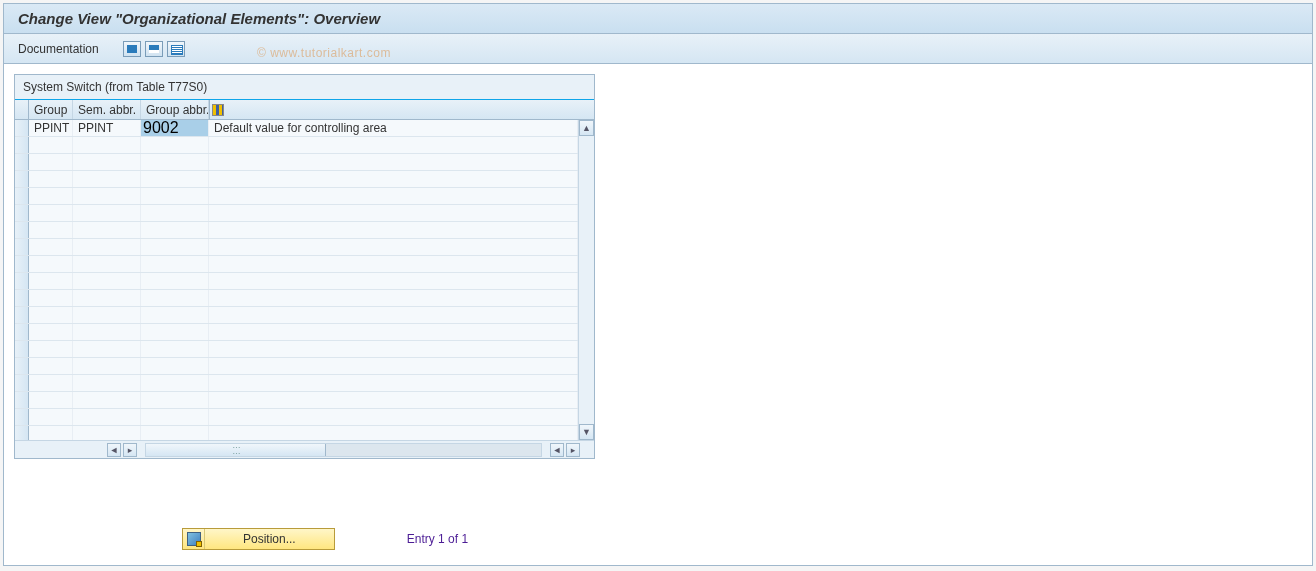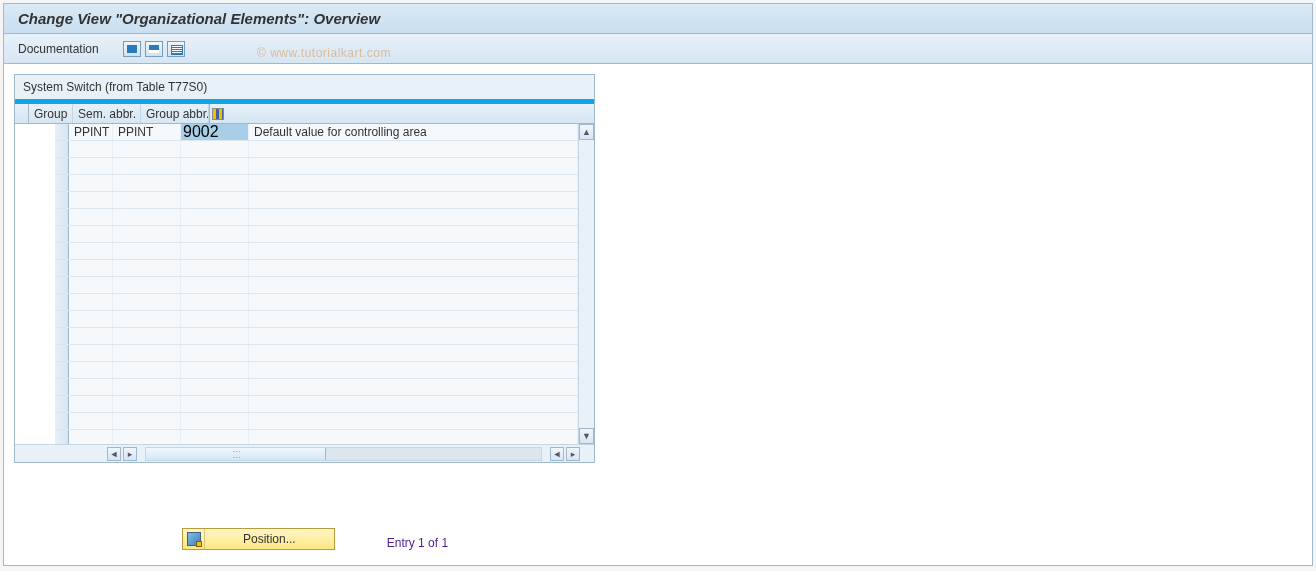--- a/index.html
+++ b/index.html
@@ -18,34 +18,34 @@
     .tb-icon.icon-b::after { content:""; position:absolute; left:3px; top:3px; width:10px; height:8px; background: #2a7bbb; box-shadow: inset 0 -3px 0 #fff; }
     .tb-icon.icon-c::after { content:""; position:absolute; left:3px; top:3px; width:10px; height:8px; border: 1px solid #2a7bbb; background: repeating-linear-gradient(0deg,#2a7bbb,#2a7bbb 1px,#fff 1px,#fff 2px); }
     
     .watermark { position: absolute; left: 253px; top: 12px; font-size: 12px; color: rgba(220,150,80,0.55); pointer-events: none; letter-spacing: 0.5px; }
     
     .main-area { padding: 10px; }
     
     .panel { width: 581px; border: 1px solid #a0b8cc; background: #e8f1f8; position: relative; }
     .panel-title { padding: 5px 8px; color: #333; }
     
-    .table-wrap { display: flex; background: #fff; border-top: 5px solid #0ea5e9; }
+    .table-wrap { display: flex; background: #fff; border-top: 1px solid #0ea5e9; }
     .table-body { flex: 1; }
     
     .header-row { display: flex; background: linear-gradient(to bottom, #e8f1f8, #d5e6f3); border-bottom: 1px solid #a0b8cc; height: 20px; }
     .header-row .sel-cell { width: 14px; border-right: 1px solid #a0b8cc; background: linear-gradient(to bottom, #e8f1f8, #d5e6f3); }
     .header-cell { padding: 3px 5px; border-right: 1px solid #c5d6e4; color: #333; white-space: nowrap; overflow: hidden; }
     .h-group { width: 44px; }
     .h-sem { width: 68px; }
     .h-val { width: 68px; }
     .h-desc { flex: 1; }
     .config-cell { width: 16px; border-left:1px solid #a0b8cc; display:flex; align-items:center; justify-content:center; cursor:pointer; }
     .config-icon { width:12px; height:12px; background: repeating-linear-gradient(90deg,#f0c000,#f0c000 3px,#4060a0 3px,#4060a0 6px); border:1px solid #888; }
     
-    .data-area { display: flex; height: 320px; margin-left: 40px; }
+    .data-area { display: flex; height: 320px; }
     .rows-wrap { flex: 1; overflow: hidden; }
     .data-row { display: flex; height: 17px; border-bottom: 1px solid #dce6ee; }
     .sel-cell { width: 14px; background: linear-gradient(to right, #e8f1f8, #d5e6f3); border-right: 1px solid #a0b8cc; cursor:pointer; }
     .data-cell { padding: 1px 5px; border-right: 1px solid #e8eef4; color: #333; white-space: nowrap; overflow: hidden; background:#f5f9fc; }
     .data-row.empty .data-cell { background: #f5f9fc; }
     .c-group { width: 44px; }
     .c-sem { width: 68px; }
     .c-val { width: 68px; }
     .c-desc { flex: 1; }
     .val-input { width: 100%; height: 100%; border: none; outline: none; background: #fff; font-size: 16px; padding: 0 2px; }
@@ -56,21 +56,21 @@
     .vs-track { flex:1; background:#e8f1f8; }
     
     .hscroll-row { display: flex; background: #e8f1f8; border-top: 1px solid #c5d6e4; height: 18px; align-items:center; }
     .hs-spacer-left { width: 126px; display:flex; justify-content:flex-end; gap:2px; padding-right:4px;}
     .hs-btn { width:14px; height:14px; background: linear-gradient(to bottom,#f0f6fb,#d5e6f3); border:1px solid #a0b8cc; display:flex; align-items:center; justify-content:center; cursor:pointer; color:#556; font-size:9px; }
     .hs-track { flex:1; background:#dce6ee; height:14px; border:1px solid #c5d6e4; position:relative; margin: 0 4px;}
     .hs-thumb { position:absolute; left:0; top:0; width:180px; height:12px; background: linear-gradient(to bottom,#f0f6fb,#d5e6f3); border-right:1px solid #a0b8cc; display:flex; align-items:center; justify-content:center;}
     .hs-thumb::after{content:"⋮⋮"; transform:rotate(90deg); color:#8aa; font-size:8px; letter-spacing:-2px;}
     .hs-spacer-right { width: 48px; display:flex; gap:2px; padding-left:4px; }
     
-    .footer { position: absolute; bottom: 15px; left: 0; right: 0; display:flex; align-items:flex-end; padding-left: 178px; gap: 52px; }
+    .footer { position: absolute; bottom: 15px; left: 0; right: 0; display:flex; align-items:center; padding-left: 178px; gap: 72px; }
     .pos-btn { display:flex; align-items:center; background: linear-gradient(to bottom, #fff6c8, #ffe680); border:1px solid #b89b3a; height:22px; cursor:pointer; }
     .pos-icon-box { width:22px; height:100%; display:flex; align-items:center; justify-content:center; border-right:1px solid #d8c878; }
     .pos-icon { width:14px; height:14px; background: linear-gradient(135deg,#80c0e0,#4080c0); border:1px solid #406080; position:relative; }
     .pos-icon::after { content:""; position:absolute; right:-2px; bottom:-2px; width:4px; height:4px; background:#f0c000; border:1px solid #806000;}
     .pos-label { padding: 0 38px; color:#333; }
     .entry-text { color:#4c1d95; }
   </style>
 </head>
 <body>
 

